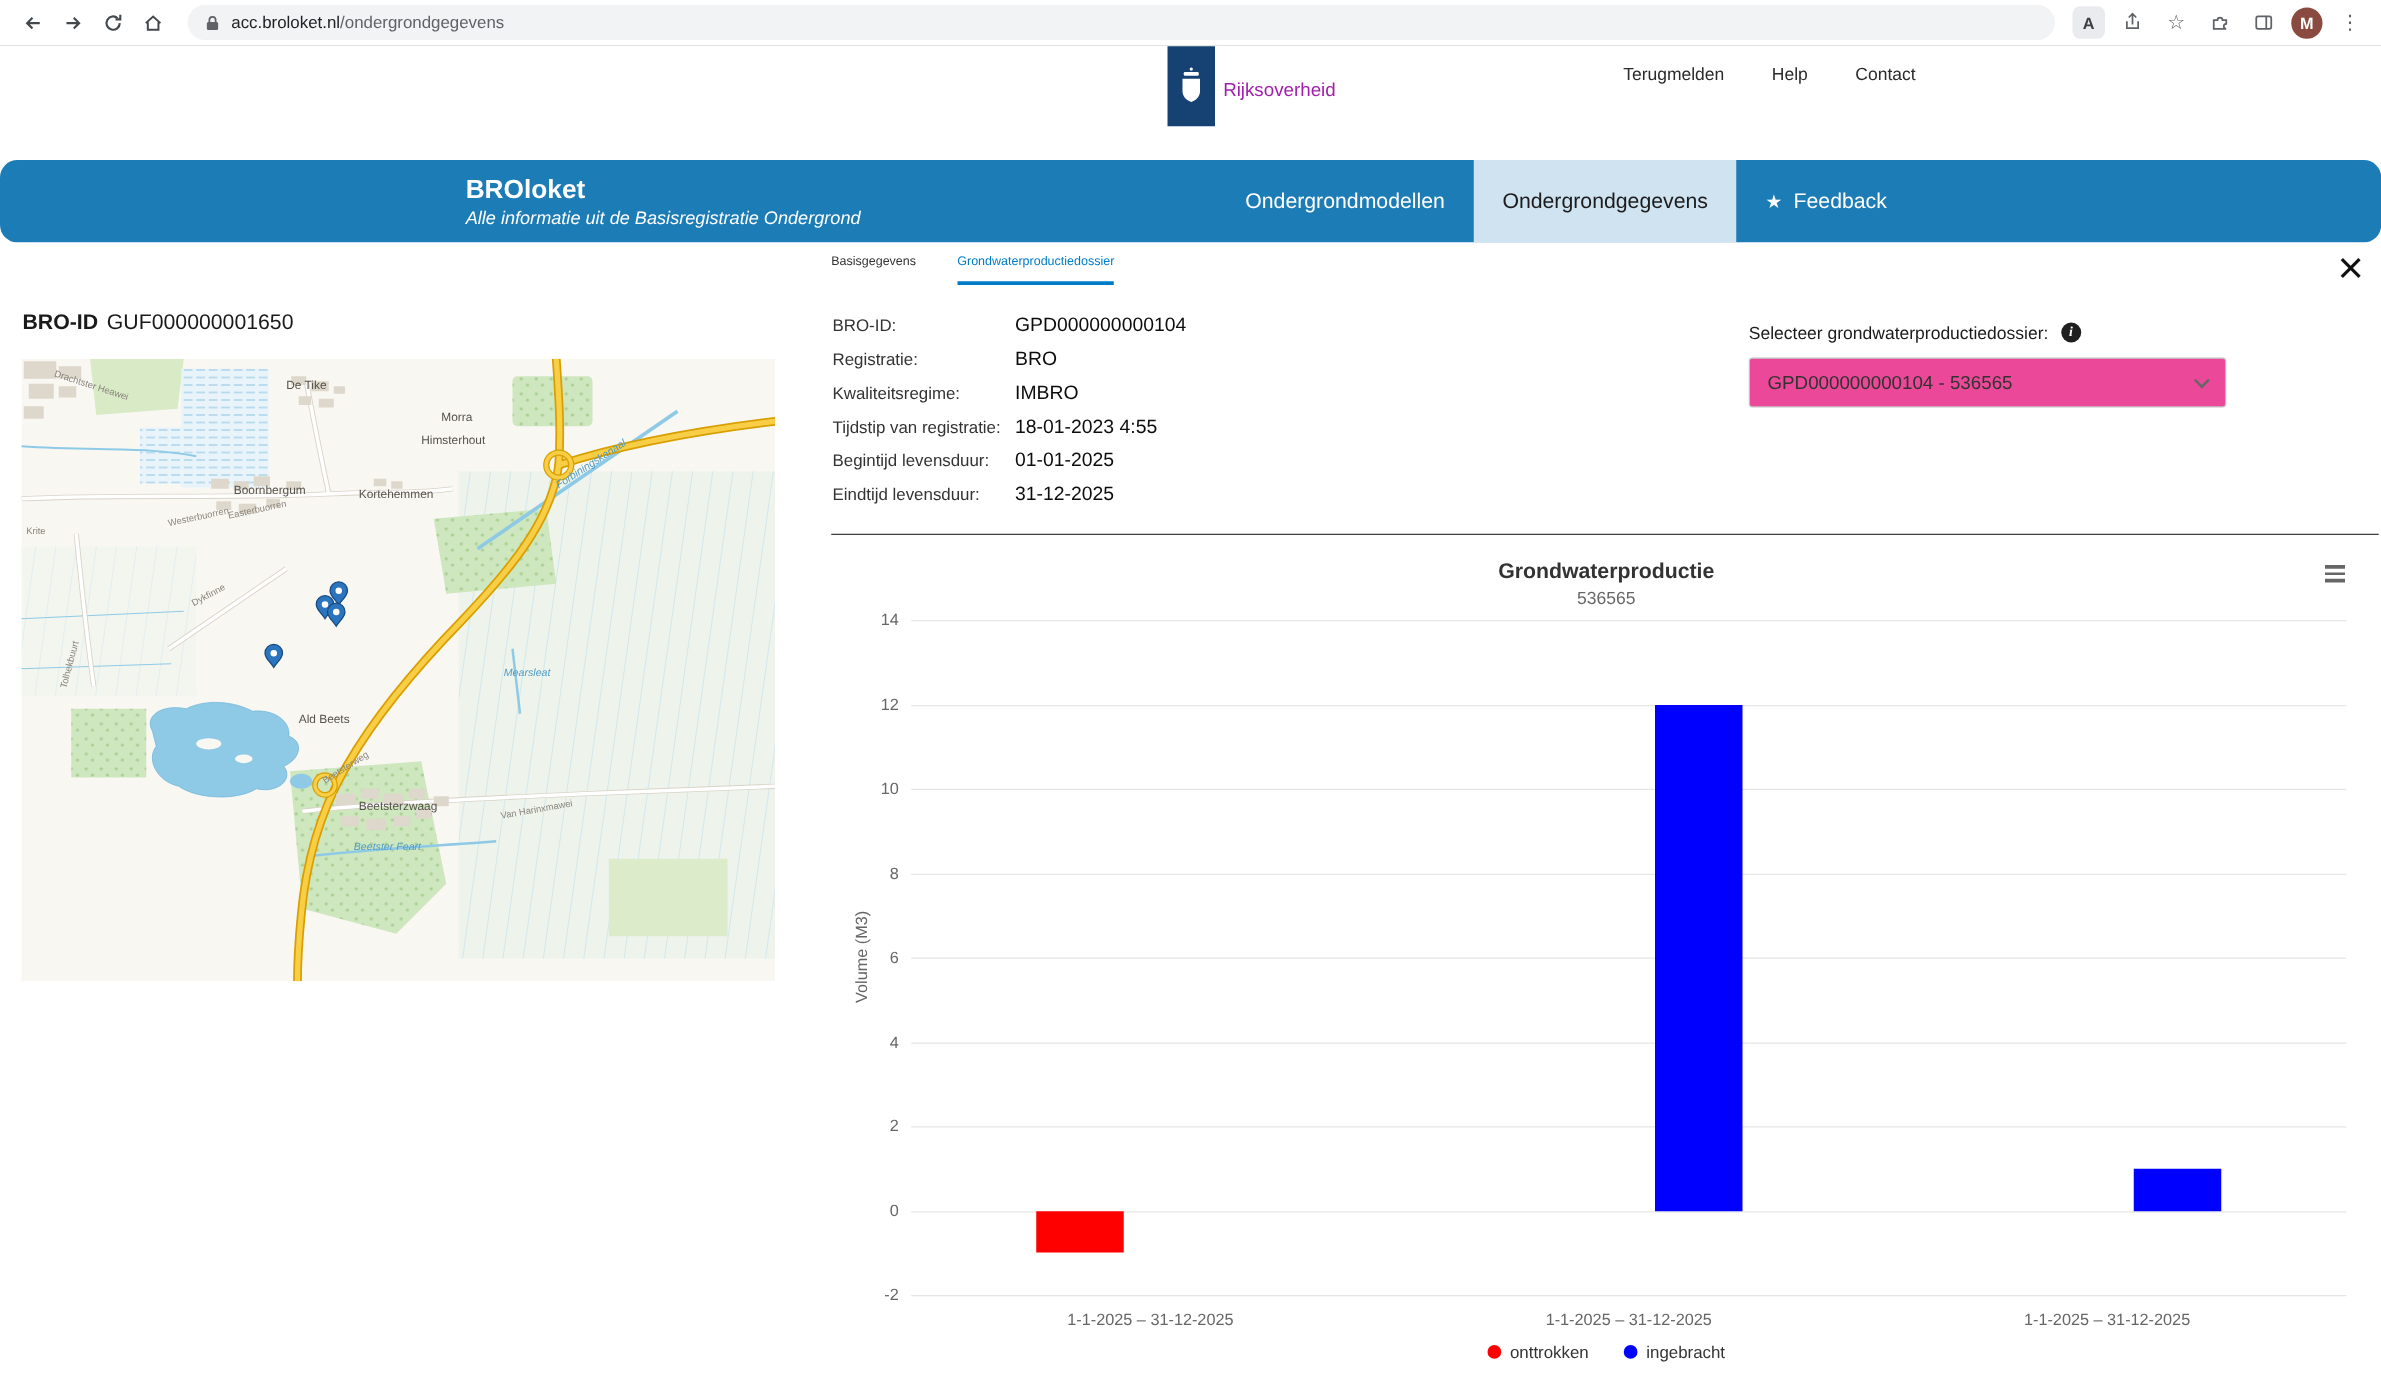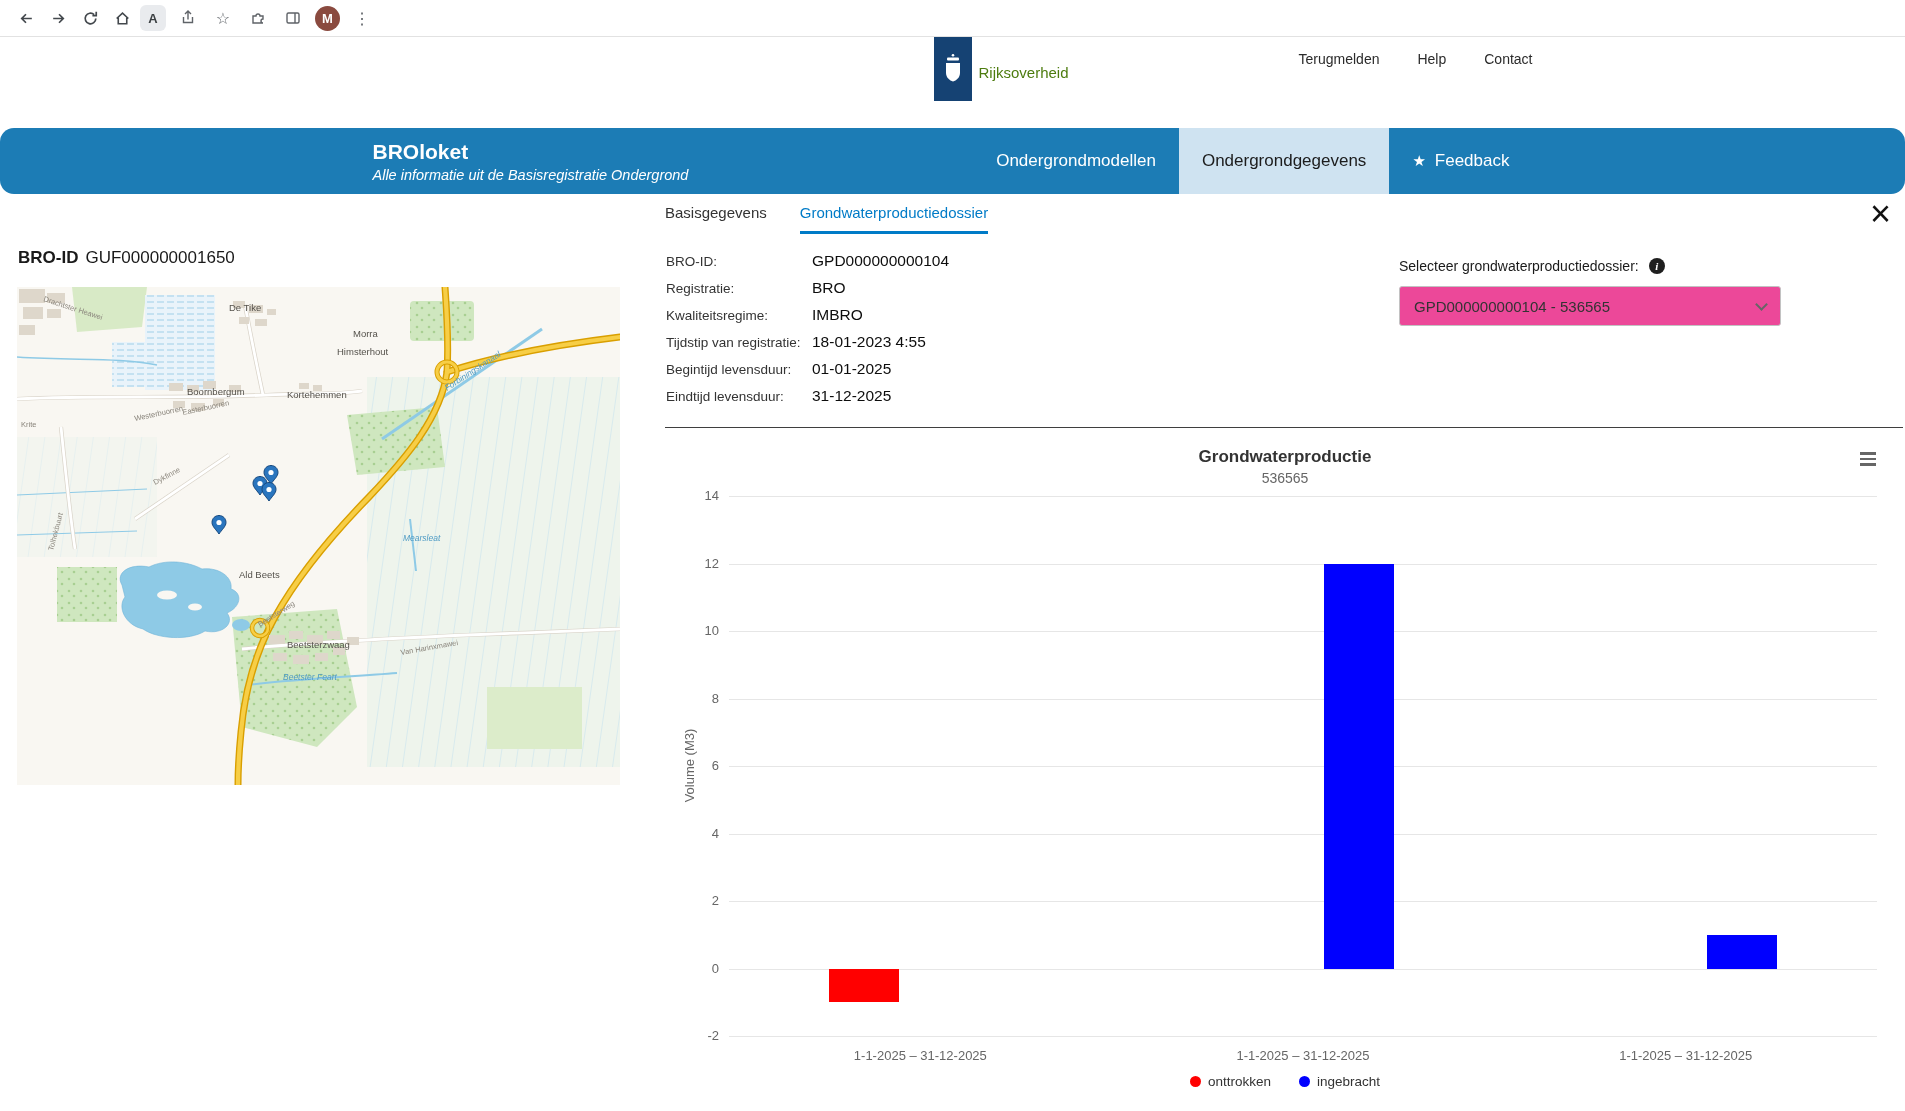--- a/index.html
+++ b/index.html
@@ -20,21 +20,21 @@
     justify-content:center; color:#5f6368; font-size:16px; }
   .tb-icon.boxed { background:#e9ebee; border-radius:6px; font-size:13px; color:#3c4043; font-weight:bold; }
   .avatar { width:25px; height:25px; border-radius:50%; background:#8a4a3f; color:#fff;
     font-size:13px; font-weight:bold; display:flex; align-items:center; justify-content:center; }
 
   
   .gov-header { height:91px; background:#fff; position:relative; }
   .gov-inner { width:1160px; height:100%; margin:0 auto; position:relative; }
   .ribbon { position:absolute; left:50%; transform:translateX(-50%); top:0;
     width:38px; height:64px; background:#154273; display:flex; align-items:center; justify-content:center; }
-  .wordmark { position:absolute; left:50%; margin-left:26px; top:27px; font-size:15px; color:#4d7c0f; }
+  .wordmark { position:absolute; left:50%; margin-left:26px; top:27px; font-size:15px; color:#a21caf; }
   .gov-links { position:absolute; right:0; top:14px; display:flex; gap:26px; font-size:14px; color:#2b2b2b; }
   .gov-links span { cursor:pointer;margin-left:12px; }
 
   
   .nav { height:66px; background:#1c7cb5;border-radius:14px; }
   .nav-inner { width:1160px; height:100%; margin:0 auto; display:flex; align-items:stretch; }
   .brand { display:flex; flex-direction:column; justify-content:center; color:#fff; }
   .brand-title { font-size:21px; font-weight:bold; }
   .brand-sub { font-size:14.5px; font-style:italic; margin-top:3px; }
   .nav-tabs { margin-left:auto; display:flex; align-items:stretch; }
@@ -51,21 +51,21 @@
   .map-wrap svg { display:block; width:100%; height:100%; }
   .maplabel { font-family:"Liberation Sans", sans-serif; font-size:8.5px; fill:#6e6a62; }
   .maplabel.place { font-size:9.5px; fill:#55524c; }
   .maplabel.road  { font-size:7.5px; fill:#8a857c; }
   .maplabel.water { font-size:8.5px; fill:#4f9bc4; font-style:italic; }
   .pin { fill:#2a75be; stroke:#17497f; stroke-width:1; }
 
   
   .detail { position:absolute; left:665px; top:0; right:0; height:100%; }
   .detail-tabs { position:absolute; left:0; top:10px; display:flex; gap:33px; }
-  .dtab { font-size:15px; color:#333; padding-bottom:10px; cursor:pointer; }
+  .dtab { font-size:10px; color:#333; padding-bottom:10px; cursor:pointer; }
   .dtab.active { color:#007bc7; border-bottom:3px solid #007bc7; }
   .close-btn { position:absolute; right:14px; top:2px; font-size:36px; line-height:1;
     color:#111; cursor:pointer; font-weight:400; }
   .fields { position:absolute; left:1px; top:58px; }
   .frow { display:flex; align-items:baseline; height:27px; }
   .f-label { width:146px; font-size:13.5px; color:#333; }
   .f-value { font-size:15.5px; color:#0d0d0d; }
   .selector { position:absolute; left:734px; top:64px; width:382px; }
   .sel-label-row { display:flex; align-items:flex-start; gap:10px; font-size:14px; color:#1a1a1a; }
   .info-dot { width:16px; height:16px; border-radius:50%; background:#1f1f1f; color:#fff;
@@ -116,20 +116,29 @@
   <div class="nav-btn">
     <svg width="17" height="17" viewBox="0 0 16 16">
         <path d="M13 8a5 5 0 1 1-1.6-3.7" fill="none" stroke="#43484d" stroke-width="1.6"></path>
         <path d="M13.4 1.6v3.6H9.8" fill="none" stroke="#43484d" stroke-width="1.6"></path>
       </svg>
   </div>
   <div class="nav-btn">
     <svg width="17" height="17" viewBox="0 0 16 16">
         <path d="M2.5 8L8 3l5.5 5M4 7.3V13h8V7.3" fill="none" stroke="#43484d" stroke-width="1.5"></path>
       </svg>
+  </div>
+  <div class="addr">
+    <svg width="12" height="13" viewBox="0 0 12 13">
+        <rect x="1.5" y="5.5" width="9" height="6.5" rx="1.2" fill="#5f6368"></rect>
+        <path d="M3.5 5.5V4a2.5 2.5 0 0 1 5 0v1.5" fill="none" stroke="#5f6368" stroke-width="1.4"></path>
+      </svg>
+    <span>
+      <span class="host">acc.broloket.nl</span><span class="path">/ondergrondgegevens</span>
+    </span>
   </div>
   <div class="tb-icons">
     <div class="tb-icon boxed">A</div>
     <div class="tb-icon">
       <svg width="16" height="16" viewBox="0 0 16 16">
           <path d="M8 1.5v8M5 4l3-3 3 3M3.5 7v5.5h9V7" fill="none" stroke="#5f6368" stroke-width="1.4"></path>
         </svg>
     </div>
     <div class="tb-icon">☆</div>
     <div class="tb-icon">

